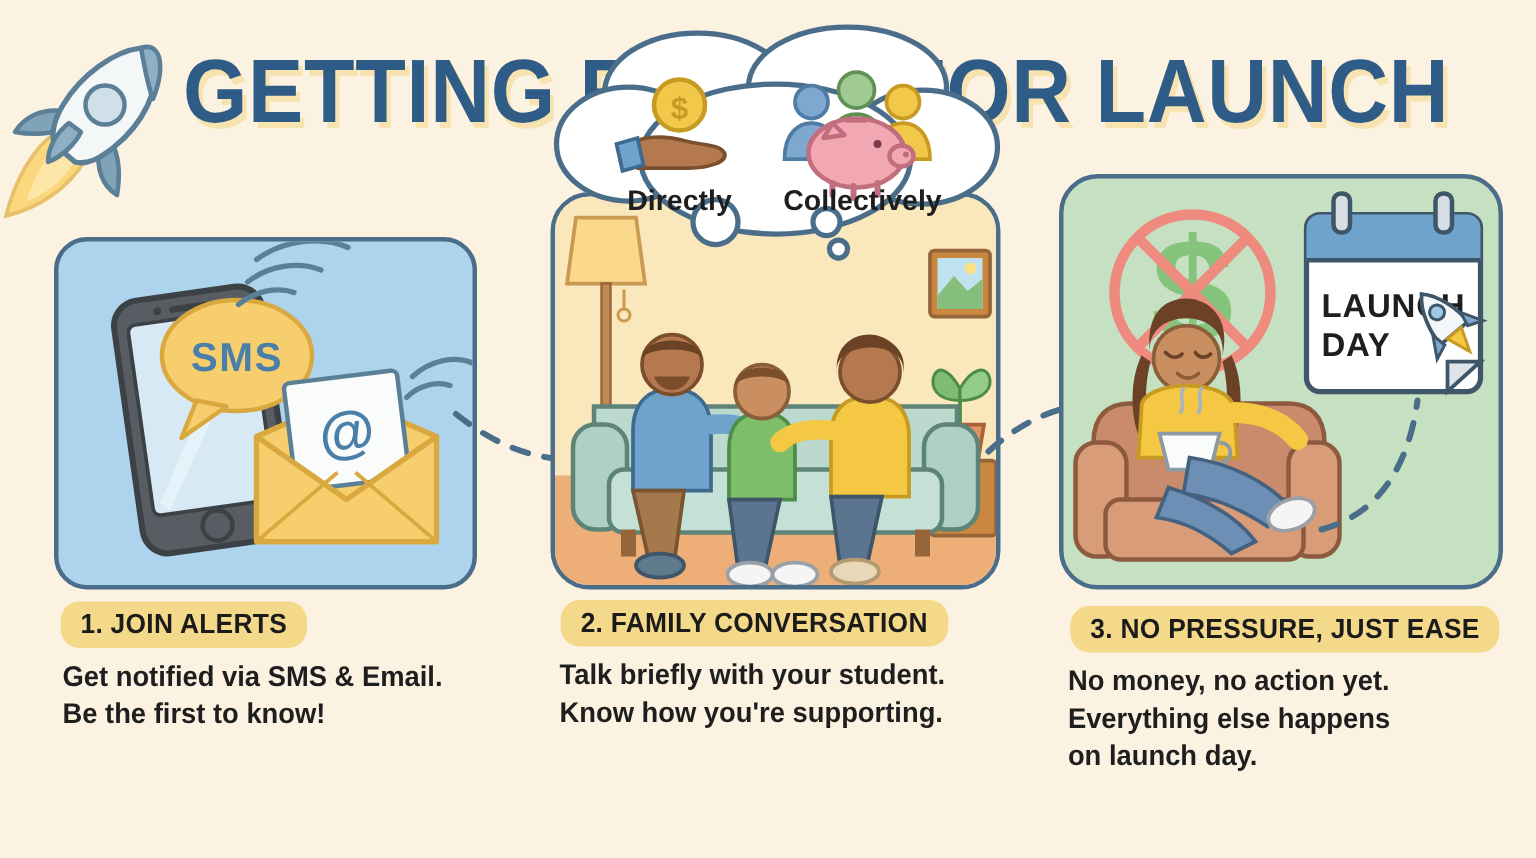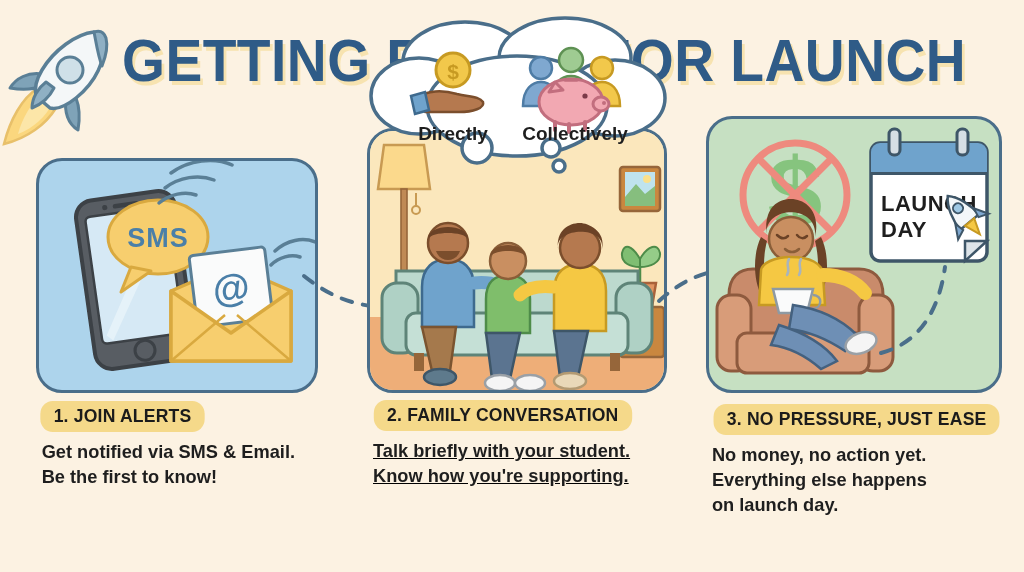--- a/index.html
+++ b/index.html
@@ -93,21 +93,21 @@
 
         <path d="M44 66 C36 72 30 82 30 92 C40 88 48 80 52 72 Z" fill="#8FB0C4" stroke="#5A7F96" stroke-width="3" stroke-linejoin="round"></path>
       </svg>
     </div>
 
     <div class="page-title">GETTING READY FOR LAUNCH</div>
   </div>
 
   <div class="panel" style="left:36px; top:158px; width:282px;">
 
-    <div class="card blue" style="width:282px; height:235px;">
+    <div class="card blue" style="width:282px; height:235px;border-radius:22px;">
       <svg width="276" height="229" viewBox="0 0 276 229">
 
         <g transform="rotate(-8 96 118)">
           <rect x="46" y="34" width="100" height="170" rx="17" fill="#585D63" stroke="#3C4146" stroke-width="4"></rect>
           <rect x="55" y="50" width="82" height="128" rx="5" fill="#D6E9F5" stroke="#3C4146" stroke-width="2.5"></rect>
           <path d="M60 170 L130 56 L136 66 L66 176 Z" fill="#E9F4FA" opacity="0.75"></path>
           <rect x="84" y="41" width="26" height="4.5" rx="2.2" fill="#3C4146"></rect>
           <circle cx="76" cy="43" r="2.6" fill="#3C4146"></circle>
           <circle cx="96" cy="190" r="10" fill="none" stroke="#3C4146" stroke-width="3"></circle>
         </g>
@@ -254,21 +254,21 @@
           <circle cx="245" cy="85" r="2" fill="#C26E7E"></circle>
           <circle cx="226" cy="78" r="2.6" fill="#7B3A48"></circle>
           <path d="M196 104 L196 112 M210 106 L210 114 M226 104 L226 112" stroke="#C26E7E" stroke-width="4" stroke-linecap="round"></path>
           <path d="M206 62 L218 62" stroke="#C26E7E" stroke-width="3.5" stroke-linecap="round"></path>
         </g>
         <text x="94" y="122" text-anchor="middle" font-family="Liberation Sans, sans-serif" font-size="19" font-weight="600" fill="#1E1E1E">Directly</text>
         <text x="216" y="122" text-anchor="middle" font-family="Liberation Sans, sans-serif" font-size="19" font-weight="600" fill="#1E1E1E">Collectively</text>
       </svg>
     </div>
 
-    <div class="cap-wrap" style="top:272px;text-decoration:underline;">
+    <div class="cap-wrap" style="top:272px;">
       <span class="pill">2. FAMILY CONVERSATION</span>
       <div class="body-txt">
         <div>Talk briefly with your student.</div>
         <div>Know how you're supporting.</div>
       </div>
     </div>
   </div>
 
   <div class="connector" style="left:655px; top:255px;">
     <svg width="110" height="70" viewBox="0 0 110 70">

